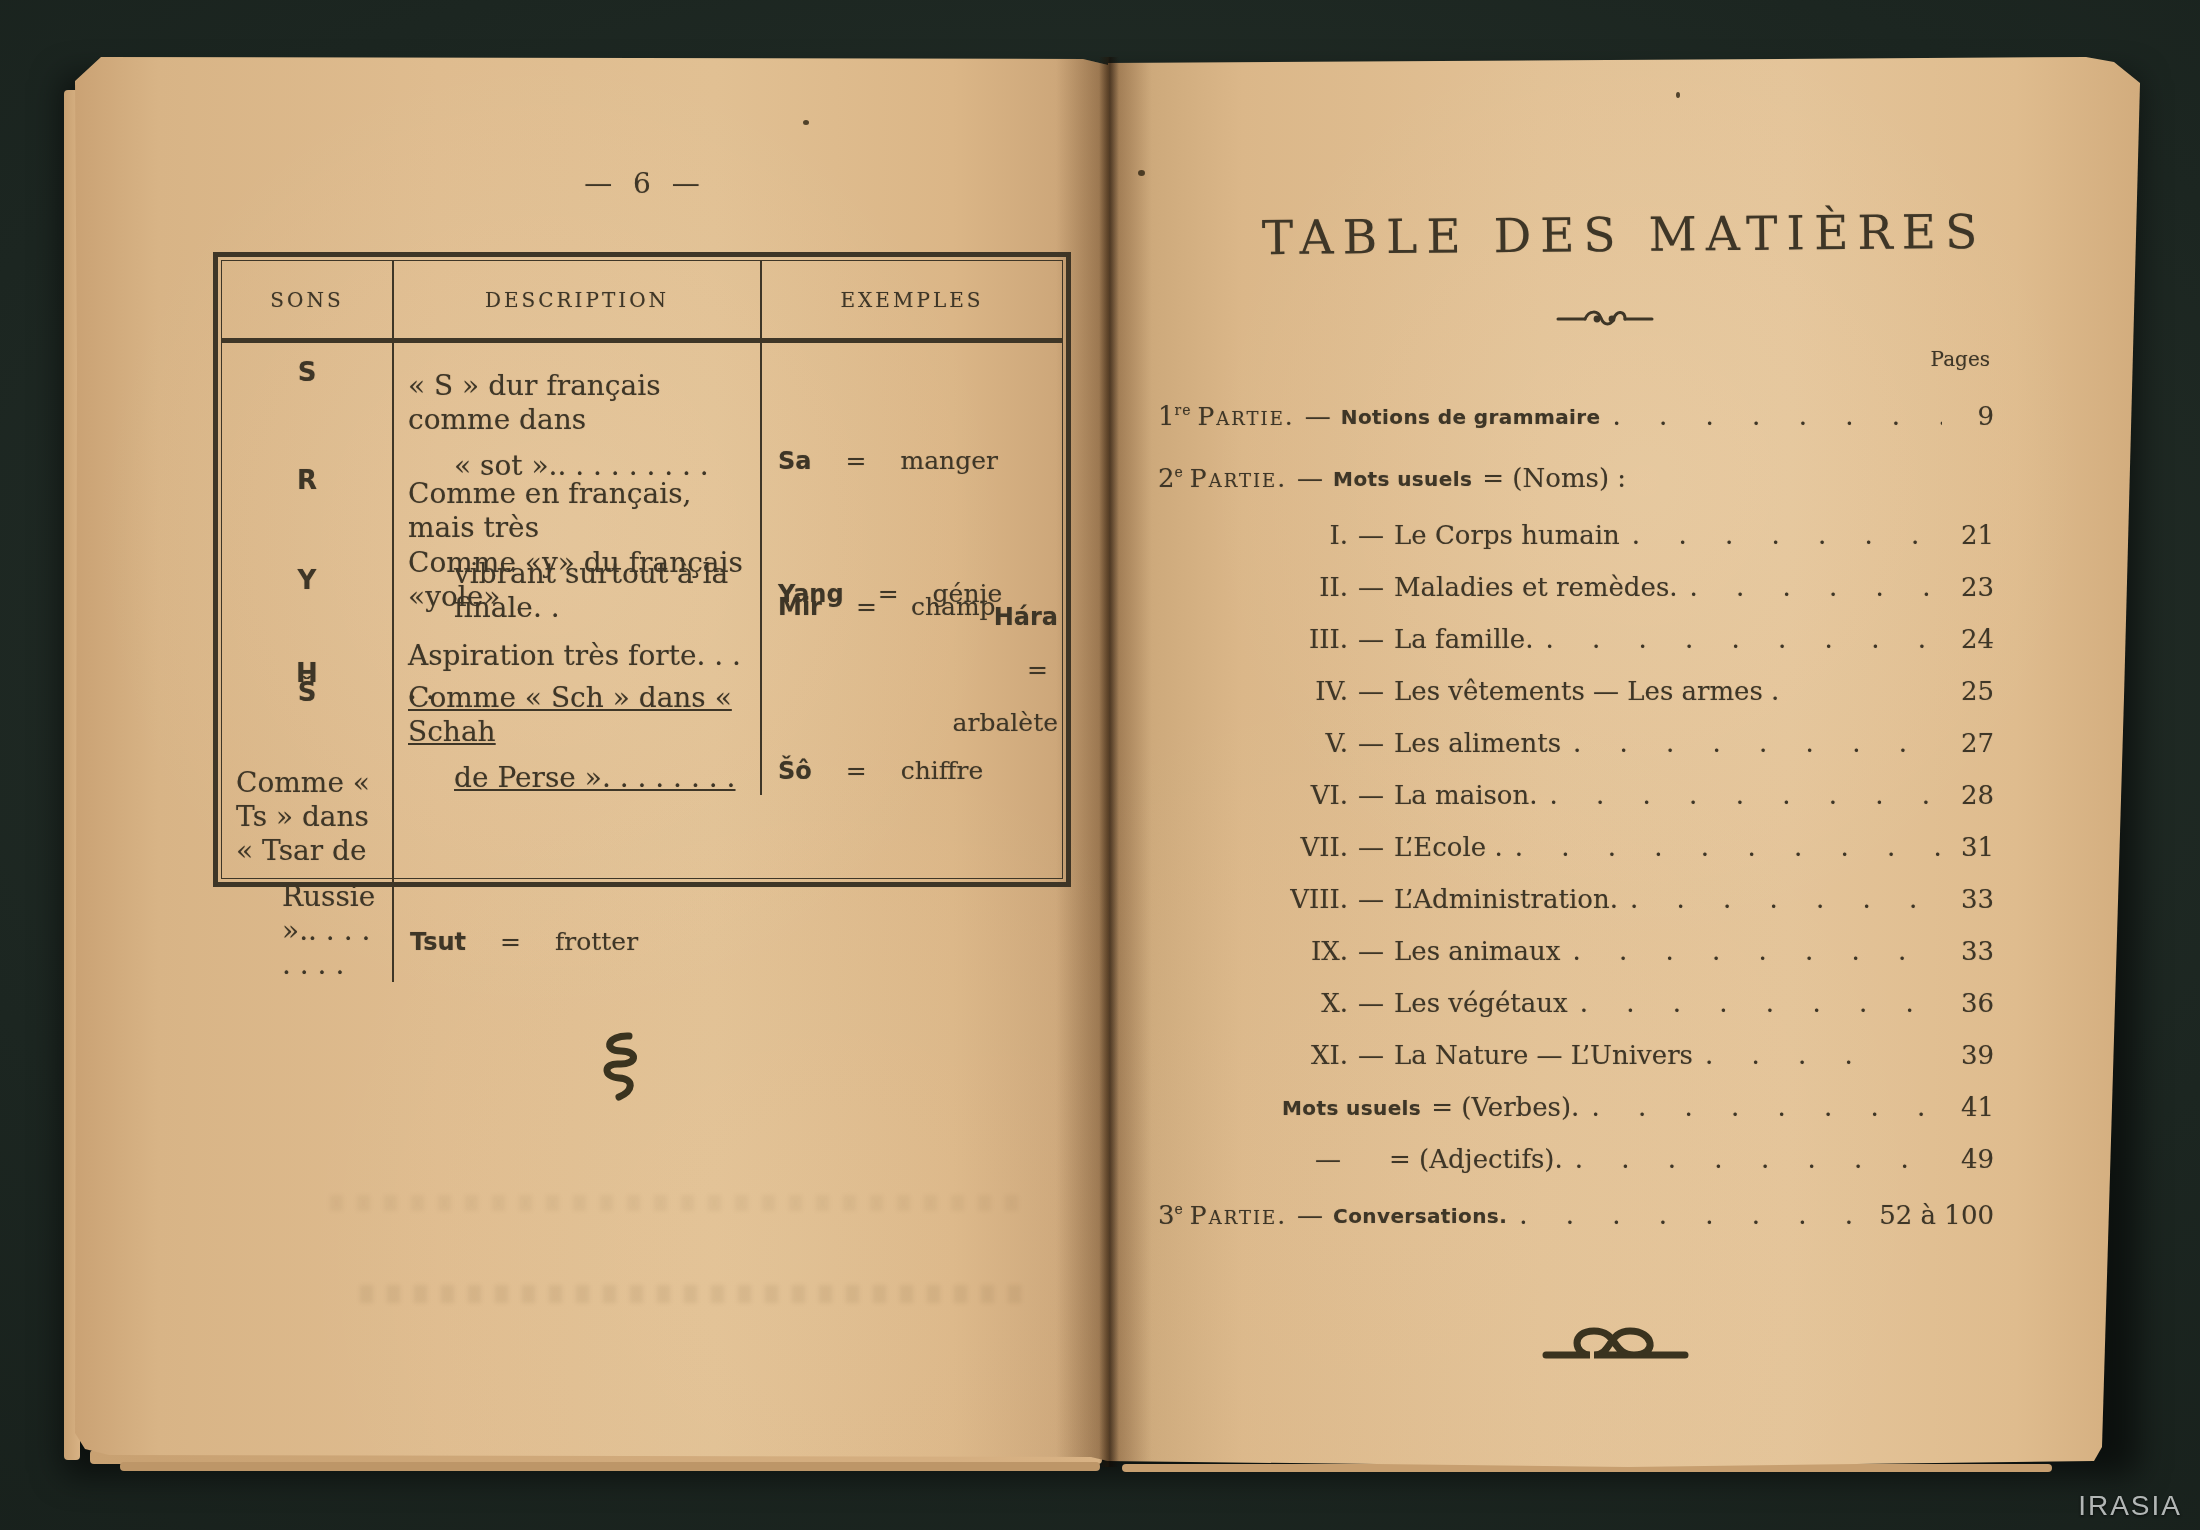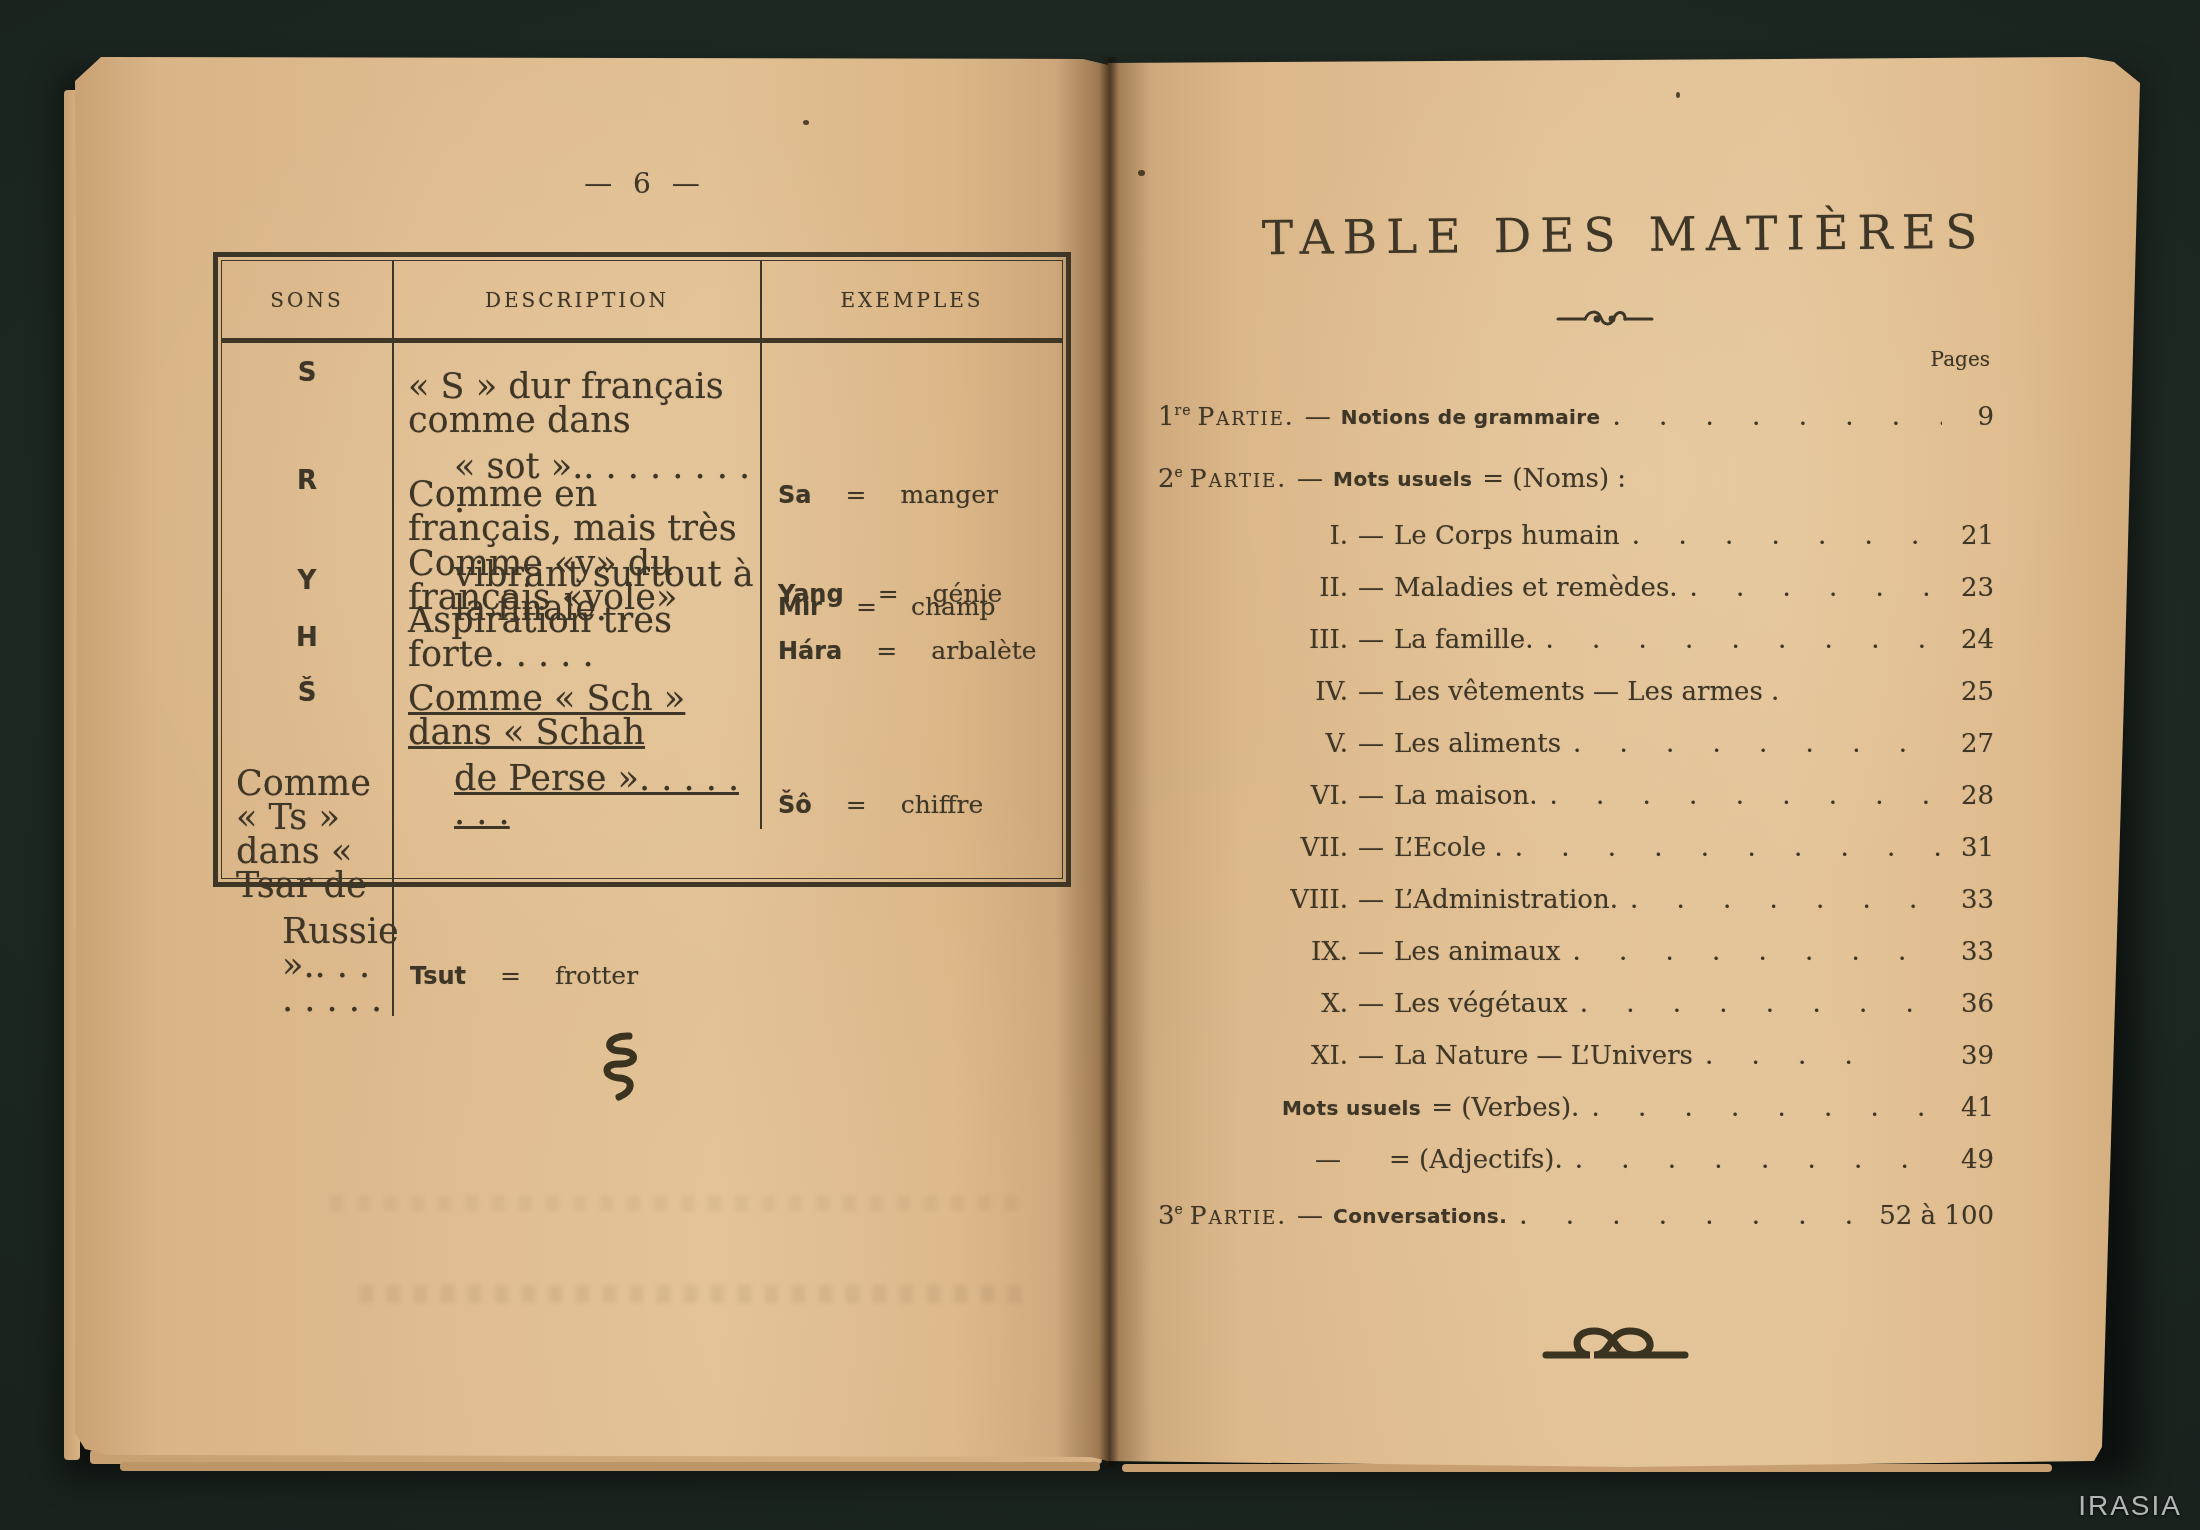--- a/index.html
+++ b/index.html
@@ -50,27 +50,27 @@
   .ptable-head .hcell:last-child{border-right:none;}
   .prow{display:grid;grid-template-columns:172px 368px 1fr;}
   .prow .cell{border-right:2px solid #3e3627;min-width:0;}
   .prow .cell:last-child{border-right:none;gap:24px;}
   .prow:nth-child(1){height:108px;} .prow:nth-child(2){height:95px;}
   .prow:nth-child(3){height:57px;}  .prow:nth-child(4){height:60px;}
   .prow:nth-child(5){height:103px;} .prow:nth-child(6){height:112px;}
   .son{display:flex;justify-content:center;font-family:"DejaVu Sans","Liberation Sans",sans-serif;
     font-weight:700;font-size:26px;padding-top:14px;}
   .prow:nth-child(3) .son,.prow:nth-child(4) .son{align-items:center;padding-top:0;}
-  .desc{display:flex;flex-direction:column;justify-content:center;font-size:35px;line-height:34px;padding:0 6px 0 14px;}
+  .desc{display:flex;flex-direction:column;justify-content:center;font-size:28px;line-height:34px;padding:0 6px 0 14px;}
   .prow:nth-child(1) .desc,.prow:nth-child(2) .desc{justify-content:flex-start;padding-top:26px;}
   .prow:nth-child(5) .desc{padding-top:18px;text-decoration:underline;}
   .dline.cont{padding-left:46px;margin-top:12px;}
   .ex{display:flex;align-items:flex-end;font-size:25px;padding:0 4px 8px 16px;white-space:nowrap;}
   .prow:nth-child(2) .ex{padding-bottom:4px;} .prow:nth-child(3) .ex{padding-bottom:6px;}
-  .prow:nth-child(4) .ex{padding-bottom:6px;} .prow:nth-child(5) .ex{padding-bottom:10px;}
+  .prow:nth-child(4) .ex{padding-bottom:6px;flex-direction:column;} .prow:nth-child(5) .ex{padding-bottom:10px;}
   .prow:nth-child(6) .ex{padding-bottom:26px;}
   .exw{font-family:"DejaVu Sans","Liberation Sans",sans-serif;font-weight:700;font-size:24px;}
   .exeq{margin:0 10px;} .exd{}
 
   .squiggle{position:absolute;left:520px;top:972px;}
   .smudge{position:absolute;opacity:.5;filter:blur(2px);
     background:repeating-linear-gradient(90deg,rgba(110,88,52,.20) 0 13px,transparent 13px 27px);}
   .smudge.s1{left:255px;top:1138px;width:700px;height:16px;opacity:.35;}
   .smudge.s2{left:285px;top:1228px;width:670px;height:18px;}
 

